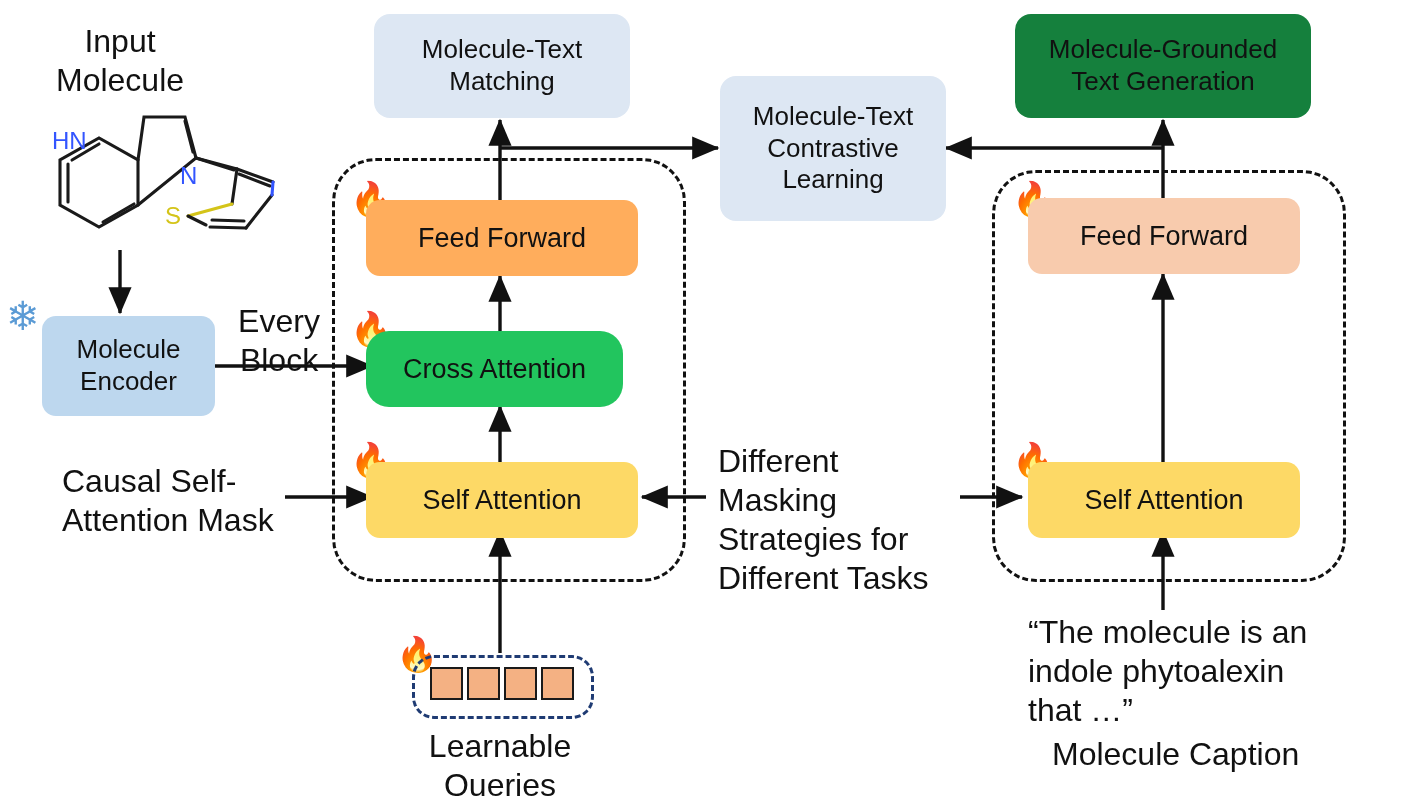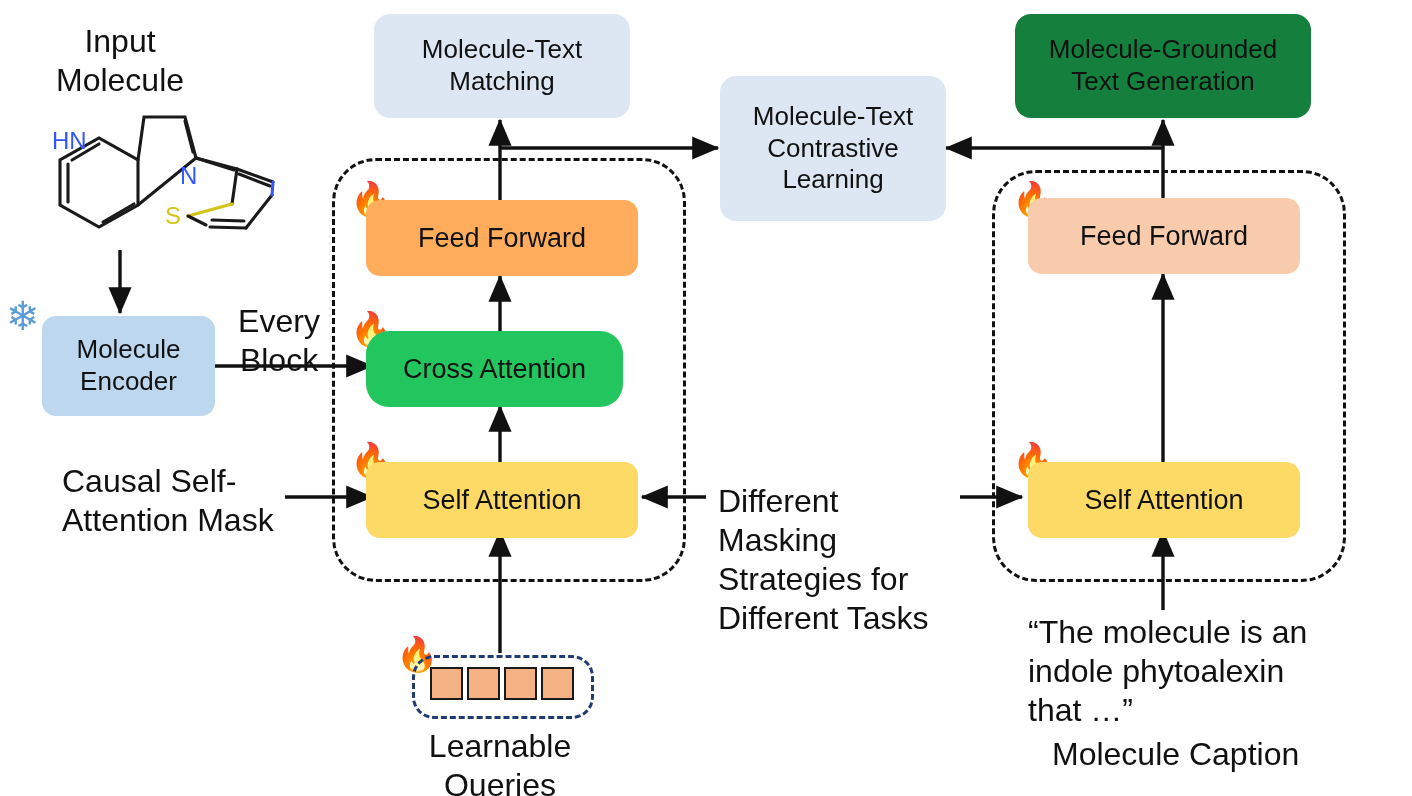--- a/index.html
+++ b/index.html
@@ -184,21 +184,21 @@
 
   <div class="flame" style="left:350px; top:182px;">🔥</div>
   <div class="box module" style="left:366px; top:200px; width:272px; height:76px; background:#FFAD5C;">Feed Forward</div>
 
   <div class="flame" style="left:350px; top:312px;">🔥</div>
   <div class="box module" style="left:366px; top:331px; width:257px; height:76px; background:#22c55e;border-radius:23px;">Cross Attention</div>
 
   <div class="flame" style="left:350px; top:443px;">🔥</div>
   <div class="box module" style="left:366px; top:462px; width:272px; height:76px; background:#FDD966;">Self Attention</div>
 
-  <div class="label left" style="left:718px; top:442px; width:245px;margin-top:40px;">Different Masking
+  <div class="label left" style="left:718px; top:442px; width:245px;">Different Masking
 Strategies for
 Different Tasks</div>
 
   <div class="stack" style="left:992px; top:170px; width:348px; height:406px;"></div>
 
   <div class="flame" style="left:1012px; top:182px;">🔥</div>
   <div class="box module" style="left:1028px; top:198px; width:272px; height:76px; background:#F8CBAD;">Feed Forward</div>
 
   <div class="flame" style="left:1012px; top:443px;">🔥</div>
   <div class="box module" style="left:1028px; top:462px; width:272px; height:76px; background:#FDD966;">Self Attention</div>

